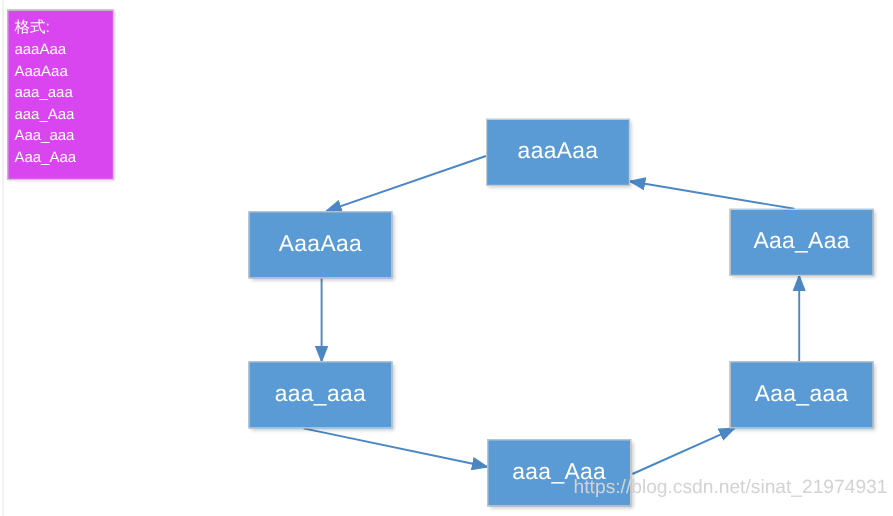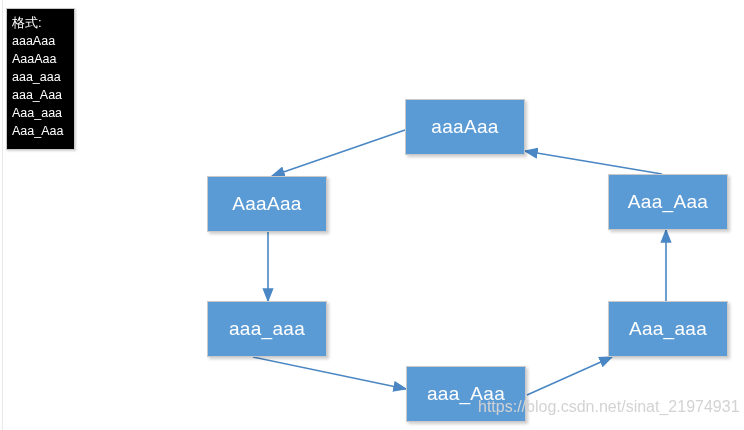--- a/index.html
+++ b/index.html
@@ -24,23 +24,23 @@
     width: 1px;
     height: 430px;
     background: #e8e8e8;
   }
 
   
   .legend {
     position: absolute;
     left: 6px;
     top: 8px;
-    width: 69px;
+    width: 89px;
     height: 142px;
-    background: #000000;
+    background: #d946ef;
     border: 1px solid #c8c8c8;
     box-sizing: border-box;
     box-shadow: 1px 1px 2px rgba(0,0,0,0.18);
     padding: 5px 0 0 5px;
   }
   .legend-title {
     color: #ffffff;
     font-size: 13px;
     line-height: 18px;
     white-space: nowrap;

